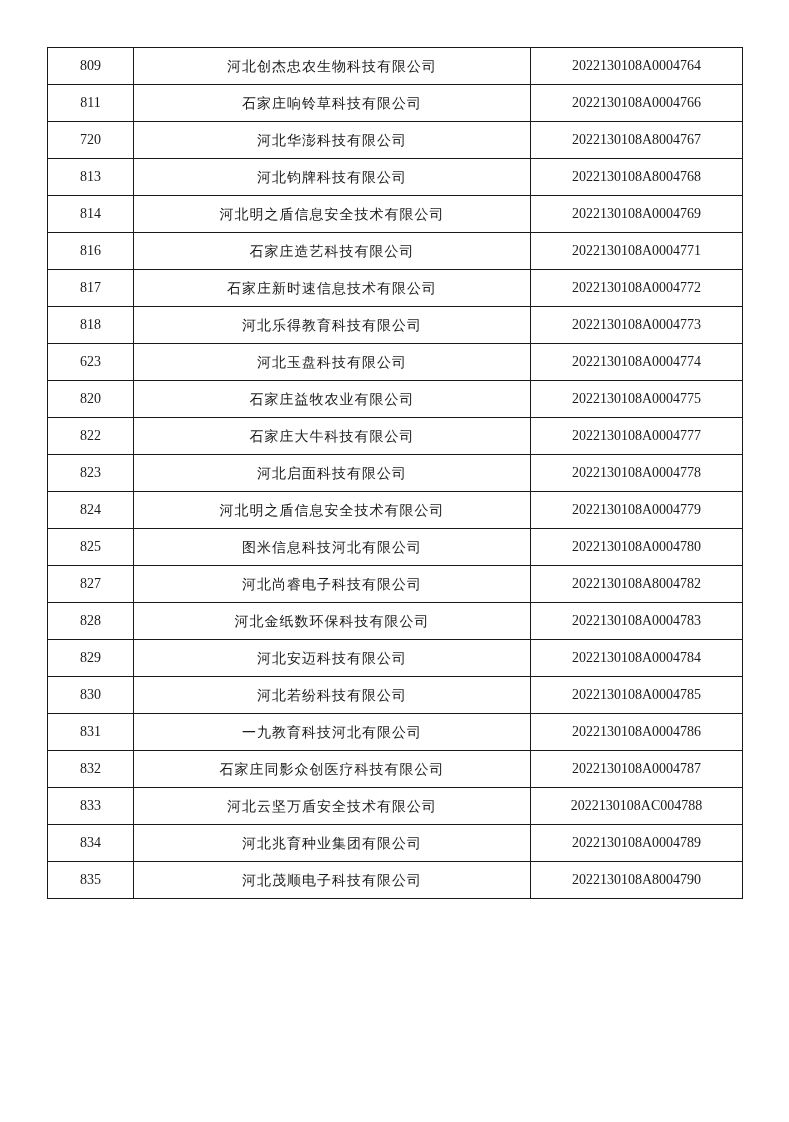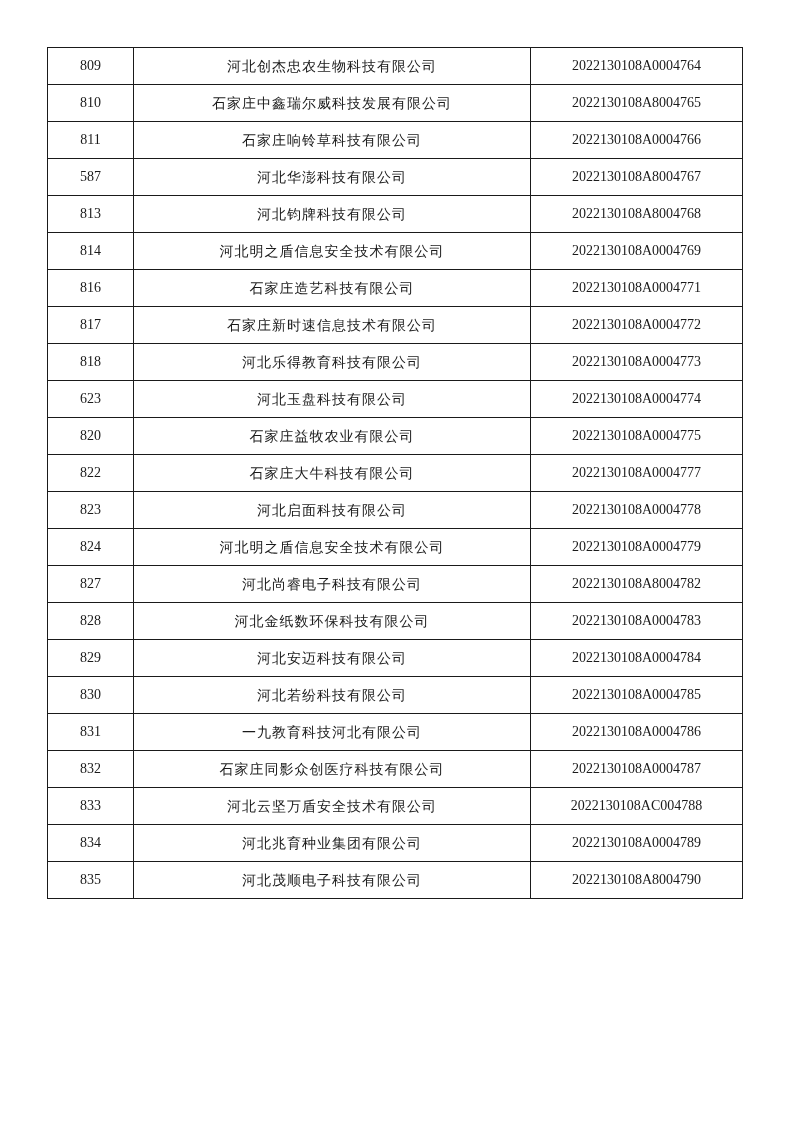--- a/index.html
+++ b/index.html
@@ -64,31 +64,26 @@
       <col class="c-name">
       <col class="c-code">
     </colgroup>
     <tbody id="roster-body">
     <tr>
           <td class="no">809</td>
           <td class="name">河北创杰忠农生物科技有限公司</td>
           <td class="code">2022130108A0004764</td>
         </tr>
         <tr>
-          <td class="no">810</td>
-          <td class="name">石家庄中鑫瑞尔威科技发展有限公司</td>
-          <td class="code">2022130108A8004765</td>
-        </tr>
-        <tr>
           <td class="no">811</td>
           <td class="name">石家庄响铃草科技有限公司</td>
           <td class="code">2022130108A0004766</td>
         </tr>
         <tr>
-          <td class="no">587</td>
+          <td class="no">720</td>
           <td class="name">河北华澎科技有限公司</td>
           <td class="code">2022130108A8004767</td>
         </tr>
         <tr>
           <td class="no">813</td>
           <td class="name">河北钧牌科技有限公司</td>
           <td class="code">2022130108A8004768</td>
         </tr>
         <tr>
           <td class="no">814</td>
@@ -129,20 +124,25 @@
           <td class="no">823</td>
           <td class="name">河北启面科技有限公司</td>
           <td class="code">2022130108A0004778</td>
         </tr>
         <tr>
           <td class="no">824</td>
           <td class="name">河北明之盾信息安全技术有限公司</td>
           <td class="code">2022130108A0004779</td>
         </tr>
         <tr>
+          <td class="no">825</td>
+          <td class="name">图米信息科技河北有限公司</td>
+          <td class="code">2022130108A0004780</td>
+        </tr>
+        <tr>
           <td class="no">827</td>
           <td class="name">河北尚睿电子科技有限公司</td>
           <td class="code">2022130108A8004782</td>
         </tr>
         <tr>
           <td class="no">828</td>
           <td class="name">河北金纸数环保科技有限公司</td>
           <td class="code">2022130108A0004783</td>
         </tr>
         <tr>

